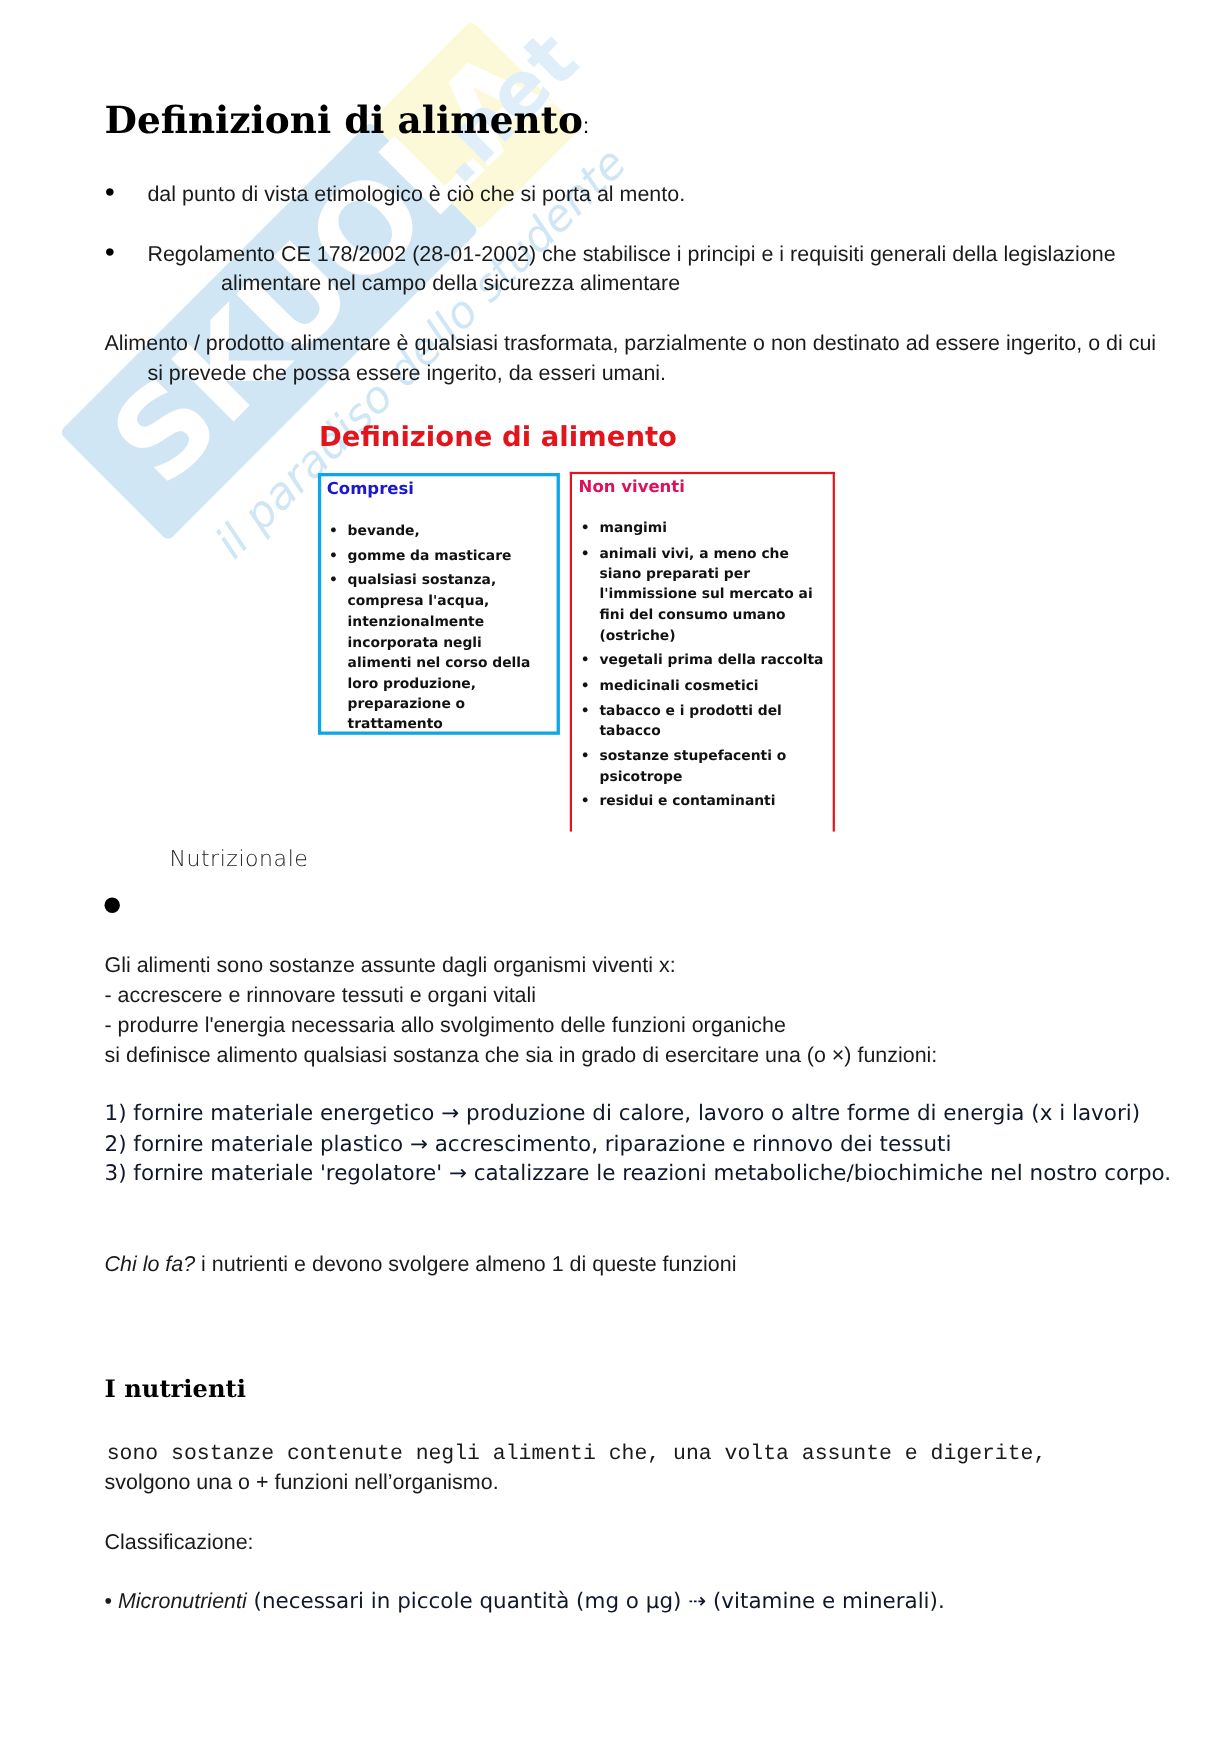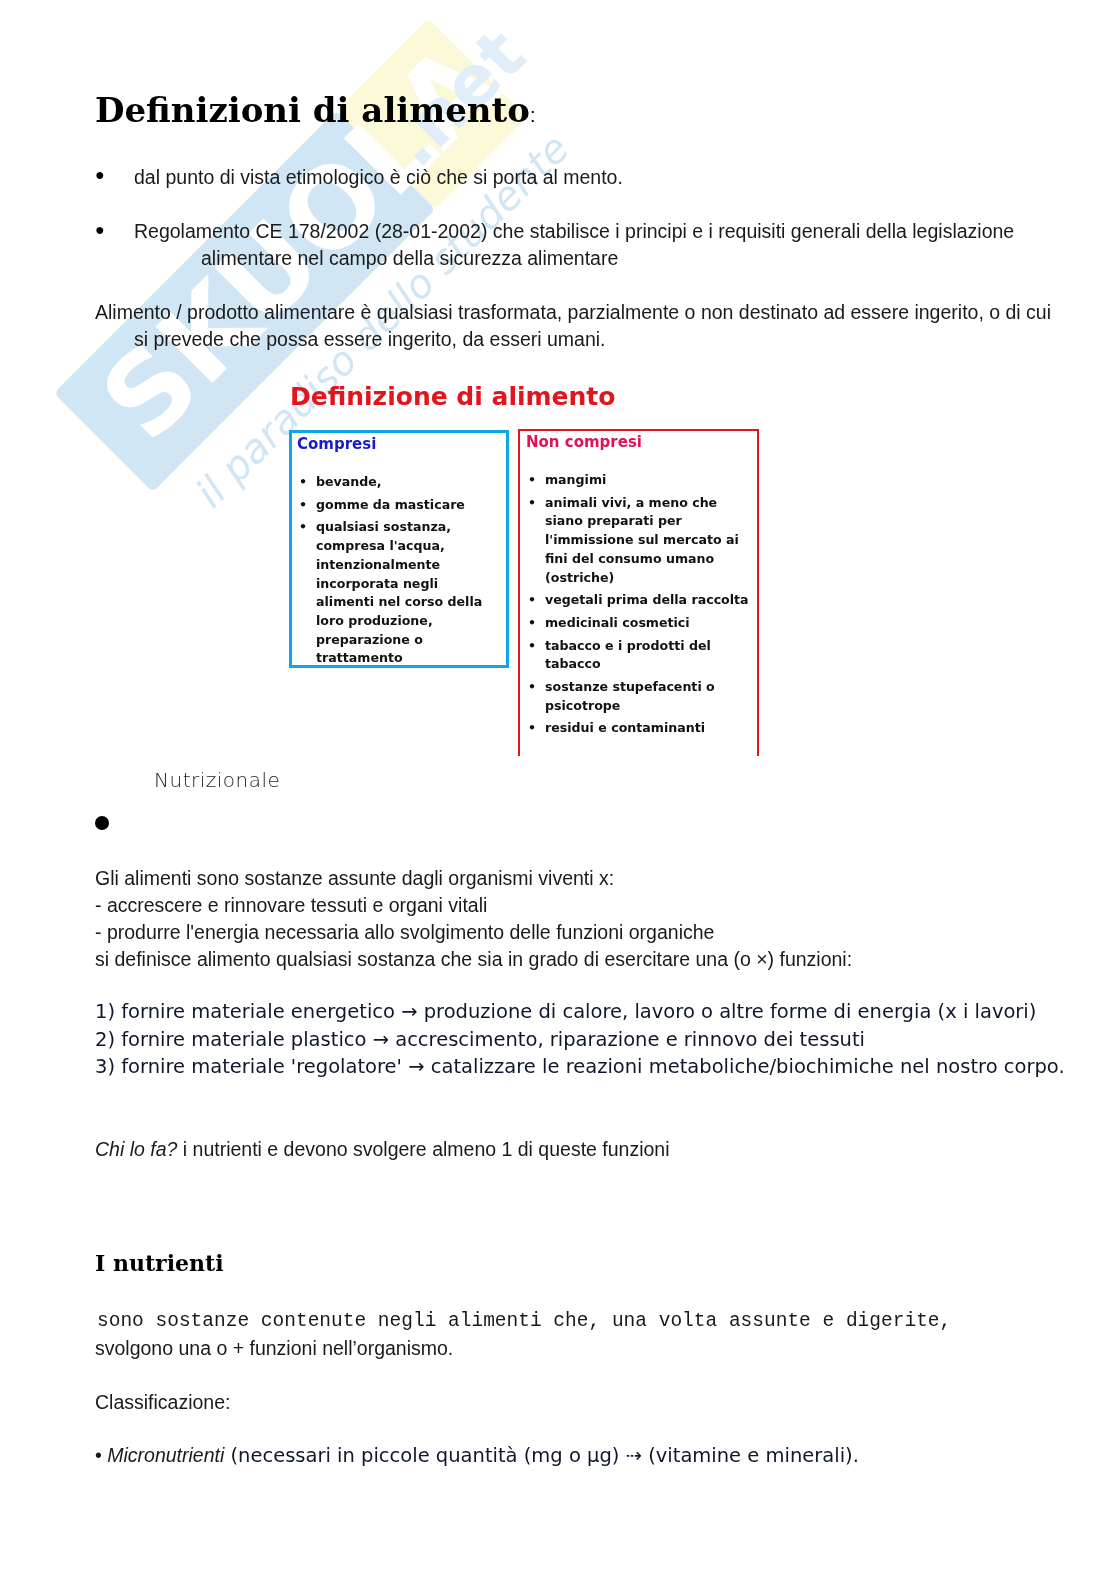--- a/index.html
+++ b/index.html
@@ -67,21 +67,21 @@
   <div class="box-compresi">
     <div class="box-head-blue">Compresi</div>
     <ul class="fig-list">
       <li>bevande,</li>
       <li>gomme da masticare</li>
       <li>qualsiasi sostanza, compresa l'acqua, intenzionalmente incorporata negli alimenti nel corso della loro produzione, preparazione o trattamento</li>
     </ul>
   </div>
 
   <div class="box-non">
-    <div class="box-head-red">Non compresi</div>
+    <div class="box-head-red">Non viventi</div>
     <ul class="fig-list">
       <li>mangimi</li>
       <li>animali vivi, a meno che siano preparati per l'immissione sul mercato ai fini del consumo umano (ostriche)</li>
       <li>vegetali prima della raccolta</li>
       <li>medicinali cosmetici</li>
       <li>tabacco e i prodotti del tabacco</li>
       <li>sostanze stupefacenti o psicotrope</li>
       <li>residui e contaminanti</li>
     </ul>
   </div>

